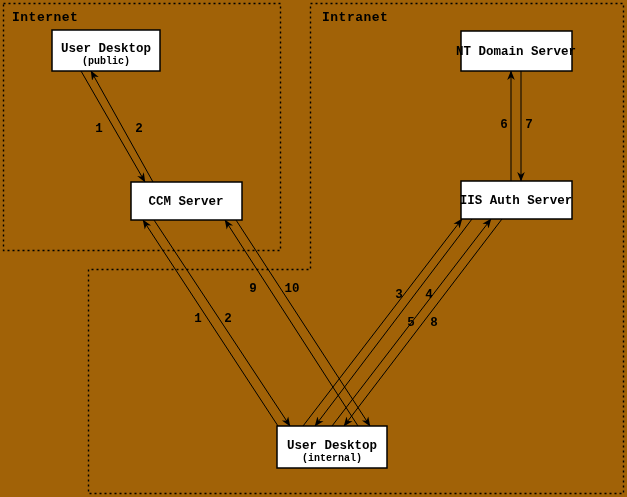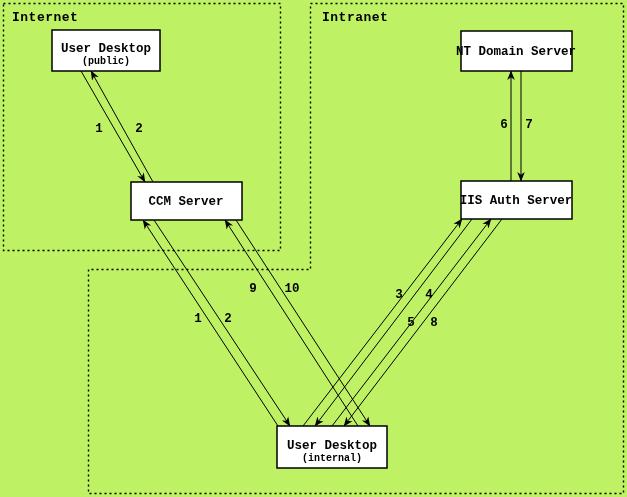--- a/index.html
+++ b/index.html
@@ -4,21 +4,21 @@
 <style>
   html, body {
     margin: 0;
     padding: 0;
     background: #ffffff;
   }
   .stage {
     position: relative;
     width: 627px;
     height: 497px;
-    background: #bef264;
+    background: #a16207;
     font-family: "Liberation Mono", "DejaVu Sans Mono", monospace;
   }
   svg { display: block; }
   .zone-outline {
     fill: none;
     stroke: #000000;
     stroke-width: 1.4;
     stroke-dasharray: 2 3;
   }
   .node-box {

